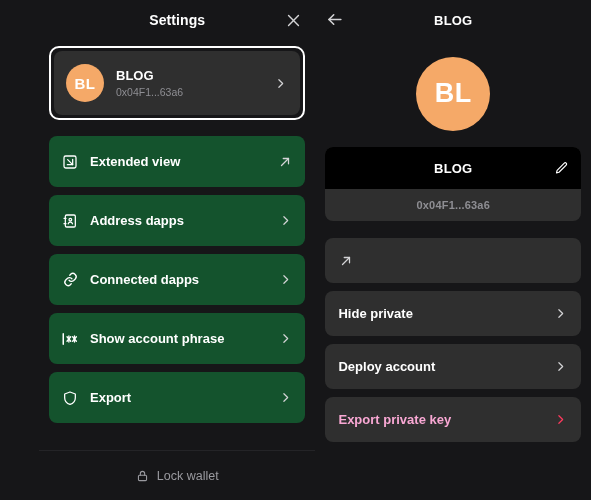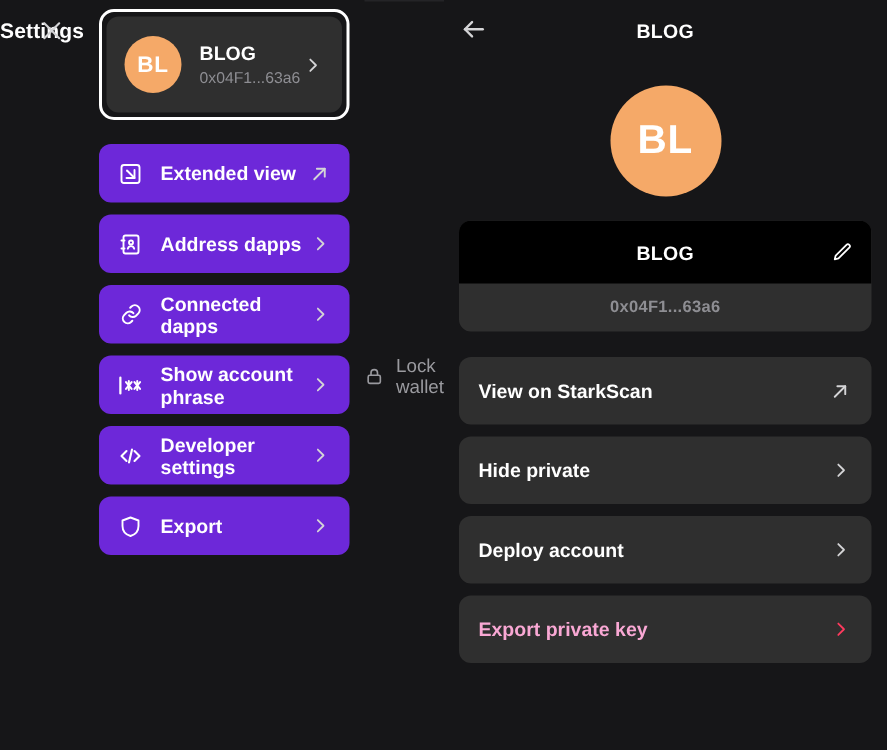--- a/index.html
+++ b/index.html
@@ -20,21 +20,22 @@
     background: #161618;
   }
 
   
   .left-panel {
     position: relative;
     width: 296px;
     height: 500px;
     background: #161618;
     display: flex;
-    flex-direction: row;
+    flex-direction: column;
+    margin-left: 39px;
   }
 
   .left-header {
     position: relative;
     height: 40px;
     flex: 0 0 40px;
     display: flex;
     align-items: center;
     justify-content: center;
   }
@@ -106,23 +107,23 @@
   .account-addr {
     font-size: 10.5px;
     color: #8e8e93;
     line-height: 14px;
     margin-top: 1px;
   }
 
   .menu-list { display: flex; flex-direction: column; gap: 8px; }
 
   .menu-item {
-    background: #6d28d9;
+    background: #14532d;
     border-radius: 8px;
-    height: 39px;
+    height: 51px;
     display: flex;
     align-items: center;
     padding: 0 12px;
     cursor: pointer;
   }
   .menu-icon {
     width: 18px;
     height: 18px;
     flex: 0 0 18px;
     display: flex;
@@ -402,35 +403,20 @@
             </svg>
           </span>
           <span class="menu-label">Show account phrase</span>
           <span class="menu-arrow">
             <svg width="13" height="13" viewBox="0 0 24 24" fill="none" stroke="currentColor" stroke-width="2.2" stroke-linecap="round" stroke-linejoin="round">
                 <polyline points="9 5 16 12 9 19"></polyline>
               </svg>
           </span>
         </div>
 
-        <div class="menu-item">
-          <span class="menu-icon">
-            <svg width="18" height="16" viewBox="0 0 24 24" fill="none" stroke="currentColor" stroke-width="2.1" stroke-linecap="round" stroke-linejoin="round">
-              <polyline points="8 7 3 12 8 17"></polyline>
-                <polyline points="16 7 21 12 16 17"></polyline>
-                <line x1="13.5" y1="5.5" x2="10.5" y2="18.5"></line>
-            </svg>
-          </span>
-          <span class="menu-label">Developer settings</span>
-          <span class="menu-arrow">
-            <svg width="13" height="13" viewBox="0 0 24 24" fill="none" stroke="currentColor" stroke-width="2.2" stroke-linecap="round" stroke-linejoin="round">
-                <polyline points="9 5 16 12 9 19"></polyline>
-              </svg>
-          </span>
-        </div>
 
         <div class="menu-item">
           <span class="menu-icon">
             <svg width="16" height="16" viewBox="0 0 24 24" fill="none" stroke="currentColor" stroke-width="1.9" stroke-linecap="round" stroke-linejoin="round">
               <path d="M12 3l8 3v5.5c0 5-3.4 8.6-8 10-4.6-1.4-8-5-8-10V6l8-3z"></path>
             </svg>
           </span>
           <span class="menu-label">Export</span>
           <span class="menu-arrow">
             <svg width="13" height="13" viewBox="0 0 24 24" fill="none" stroke="currentColor" stroke-width="2.2" stroke-linecap="round" stroke-linejoin="round">
@@ -482,21 +468,20 @@
           </span>
         </div>
         <div class="info-addr-row">
           <span class="info-addr">0x04F1...63a6</span>
         </div>
       </div>
 
       <div class="action-list">
 
         <div class="action-item">
-          <span class="action-label">View on StarkScan</span>
           <span class="action-arrow">
             <svg width="14" height="14" viewBox="0 0 24 24" fill="none" stroke="currentColor" stroke-width="2.2" stroke-linecap="round" stroke-linejoin="round">
                 <line x1="6" y1="18" x2="18" y2="6"></line>
                 <polyline points="9 6 18 6 18 15"></polyline>
               </svg>
           </span>
         </div>
 
         <div class="action-item">
           <span class="action-label">Hide private</span>

